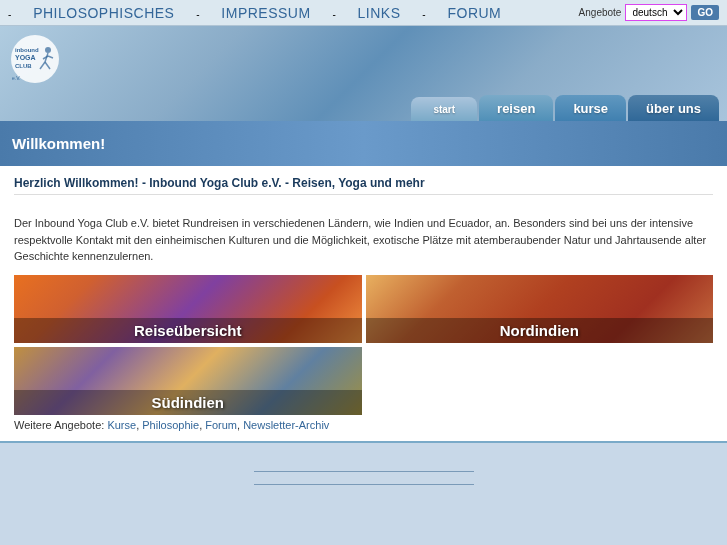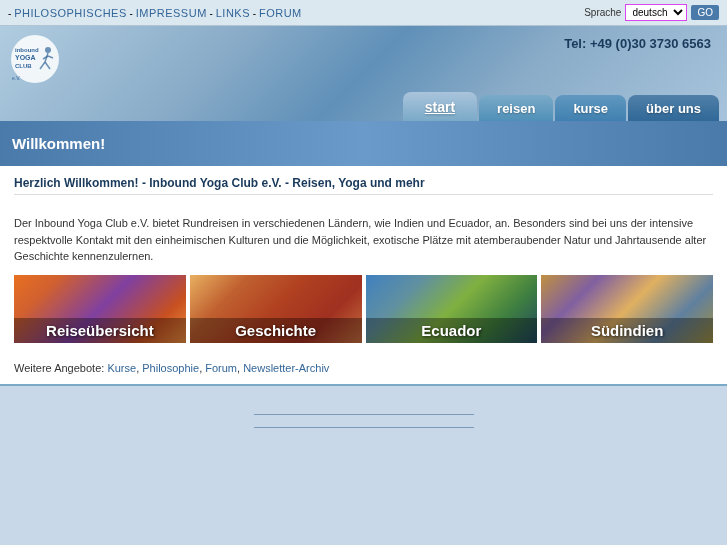--- a/index.html
+++ b/index.html
@@ -11,43 +11,43 @@
       border-bottom: 1px solid #b0c4d4;
       display: flex;
       align-items: center;
       justify-content: space-between;
       padding: 4px 8px;
       font-size: 10px;
     }
     #top-nav-links a {
       color: #336699;
       text-decoration: none;
-      margin: 0 0;
-      font-size: 11px;
+      margin: 0 19px;
+      font-size: 14px;
       text-transform: uppercase;
       letter-spacing: 0.5px;
     }
     #lang-area {
       display: flex;
       align-items: center;
       gap: 4px;
     }
     #lang-label { font-size: 10px; color: #333; }
     #lang-select {
       font-size: 10px;
       border: 1px solid #d946ef;
       padding: 1px 2px;
       background: white;
     }
     #go-btn {
       background: #4a7aaa;
       color: white;
       border: none;
       font-size: 10px;
-      font-weight: normal;
+      font-weight: bold;
       padding: 2px 6px;
       cursor: pointer;
       border-radius: 2px;
     }
 
     
     #header {
       background: linear-gradient(180deg, #c8d8e8 0%, #a8c0d8 40%, #8aacc8 60%, #b8cce0 100%);
       position: relative;
       height: 95px;
@@ -92,21 +92,21 @@
       display: inline-block;
       padding: 6px 18px 5px;
       border-radius: 8px 8px 0 0;
       font-size: 13px;
       font-weight: bold;
       cursor: pointer;
       text-decoration: none;
       color: white;
       text-shadow: 0 1px 2px rgba(0,0,0,0.3);
     }
-    .nav-tab.tab-start { background: linear-gradient(180deg, #aac4dc 0%, #7aaac8 100%); font-size: 14px; padding: 7px 22px 6px; text-decoration: underline; }
+    .nav-tab.tab-start { background: linear-gradient(180deg, #aac4dc 0%, #7aaac8 100%); font-size: 10px; padding: 7px 22px 6px; }
     .nav-tab.tab-reisen { background: linear-gradient(180deg, #7aaac8 0%, #5090b8 100%); }
     .nav-tab.tab-kurse { background: linear-gradient(180deg, #6098c0 0%, #4080b0 100%); }
     .nav-tab.tab-ueber { background: linear-gradient(180deg, #5080a8 0%, #306898 100%); font-size: 13px; }
     .nav-tab.tab-kontakt { background: linear-gradient(180deg, #6890b8 0%, #4878a8 100%); font-size: 13px; margin-bottom: -5px; padding-bottom: 10px; }
 
     
     #welcome-bar {
       background: linear-gradient(90deg, #4a7aaa 0%, #6a9aca 50%, #4a7aaa 100%);
       padding: 14px 12px;
       color: white;
@@ -131,24 +131,24 @@
     #content p {
       font-size: 11px;
       color: #333;
       line-height: 1.5;
       margin-bottom: 10px;
     }
 
     
     #image-grid {
       display: grid;
-      grid-template-columns: 1fr 1fr 1fr 1fr;
+      grid-template-columns: 1fr 1fr;
       grid-template-rows: auto auto;
       gap: 4px;
-      margin-bottom: 15px;
+      margin-bottom: 4px;
     }
     .grid-item {
       position: relative;
       overflow: hidden;
       height: 68px;
       cursor: pointer;
     }
     .grid-item-bg {
       width: 100%;
       height: 100%;
@@ -217,21 +217,21 @@
     <span>-</span>
     <a href="#">Philosophisches</a>
     <span>-</span>
     <a href="#">Impressum</a>
     <span>-</span>
     <a href="#">Links</a>
     <span>-</span>
     <a href="#">ForUM</a>
   </div>
   <div id="lang-area">
-    <span id="lang-label">Sprache</span>
+    <span id="lang-label">Angebote</span>
     <select id="lang-select">
       <option>deutsch</option>
       <option>english</option>
     </select>
     <button id="go-btn">GO</button>
   </div>
 </div>
 
 <div id="header">
   <div id="header-bg"></div>
@@ -245,23 +245,20 @@
 
       <circle cx="38" cy="16" r="3" fill="#336699" opacity="0.7"></circle>
       <line x1="38" y1="19" x2="35" y2="28" stroke="#336699" stroke-width="1.5" opacity="0.7"></line>
       <line x1="35" y1="28" x2="30" y2="35" stroke="#336699" stroke-width="1.5" opacity="0.7"></line>
       <line x1="35" y1="28" x2="40" y2="35" stroke="#336699" stroke-width="1.5" opacity="0.7"></line>
       <line x1="38" y1="22" x2="33" y2="25" stroke="#336699" stroke-width="1.5" opacity="0.7"></line>
       <line x1="38" y1="22" x2="43" y2="24" stroke="#336699" stroke-width="1.5" opacity="0.7"></line>
       <text x="2" y="46" font-size="5" fill="#336699" font-family="Arial">e.V.</text>
     </svg>
   </div>
-  <div id="phone-area">
-    <span>Tel: </span><span>+49 (0)30 3730 6563</span>
-  </div>
 
   <div id="main-nav">
     <a href="#" class="nav-tab tab-start">start</a>
     <a href="#" class="nav-tab tab-reisen">reisen</a>
     <a href="#" class="nav-tab tab-kurse">kurse</a>
     <a href="#" class="nav-tab tab-ueber">über uns</a>
   </div>
 </div>
 
 <div id="welcome-bar">
@@ -272,25 +269,21 @@
   <h2>Herzlich Willkommen! - Inbound Yoga Club e.V. - Reisen, Yoga und mehr</h2>
   <p>Der Inbound Yoga Club e.V. bietet Rundreisen in verschiedenen Ländern, wie Indien und Ecuador, an. Besonders sind bei uns der intensive respektvolle Kontakt mit den einheimischen Kulturen und die Möglichkeit, exotische Plätze mit atemberaubender Natur und Jahrtausende alter Geschichte kennenzulernen.</p>
 
   <div id="image-grid">
     <div class="grid-item">
       <div class="grid-item-bg bg-reise"></div>
       <div class="grid-item-label">Reiseübersicht</div>
     </div>
     <div class="grid-item">
       <div class="grid-item-bg bg-nord"></div>
-      <div class="grid-item-label">Geschichte</div>
-    </div>
-    <div class="grid-item">
-      <div class="grid-item-bg bg-ecuador"></div>
-      <div class="grid-item-label">Ecuador</div>
+      <div class="grid-item-label">Nordindien</div>
     </div>
     <div class="grid-item">
       <div class="grid-item-bg bg-sued"></div>
       <div class="grid-item-label">Südindien</div>
     </div>
   </div>
 
   <div id="further-links">
     <span>Weitere Angebote: </span><a href="#">Kurse</a>, <a href="#">Philosophie</a>, <a href="#">Forum</a>, <a href="#">Newsletter-Archiv</a>
   </div>

